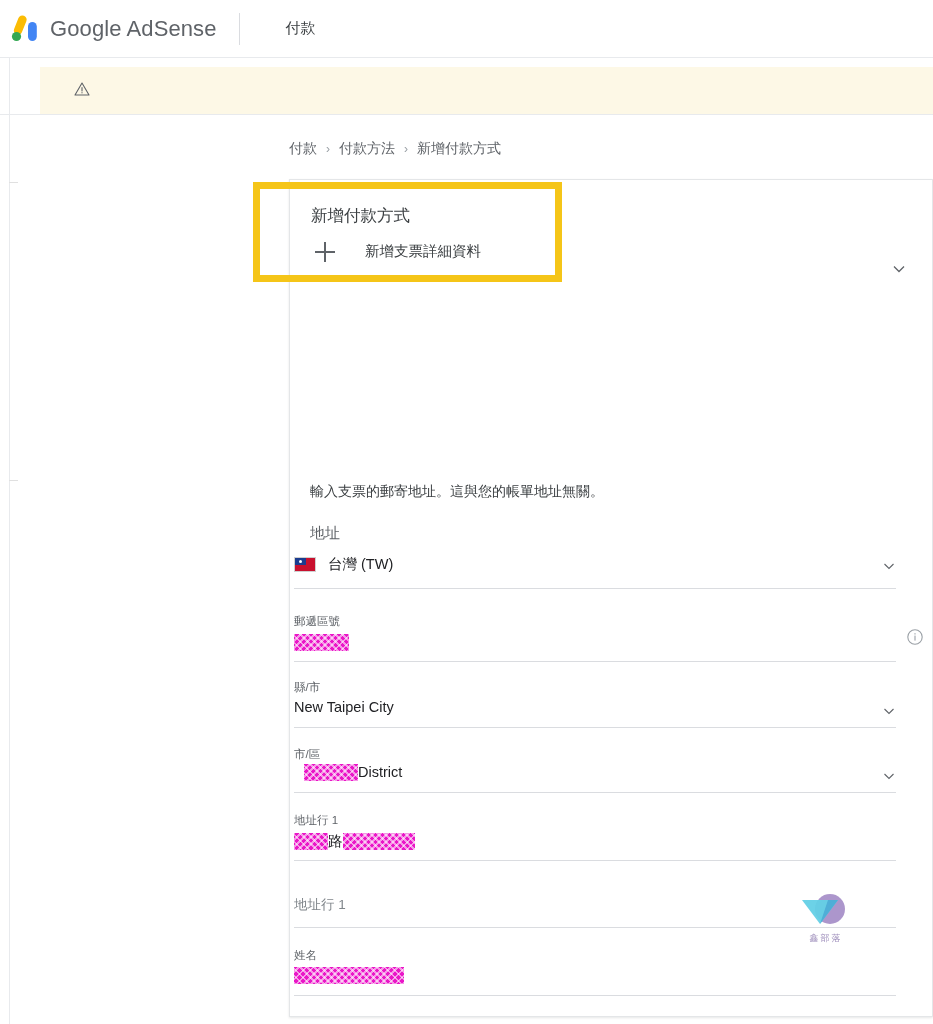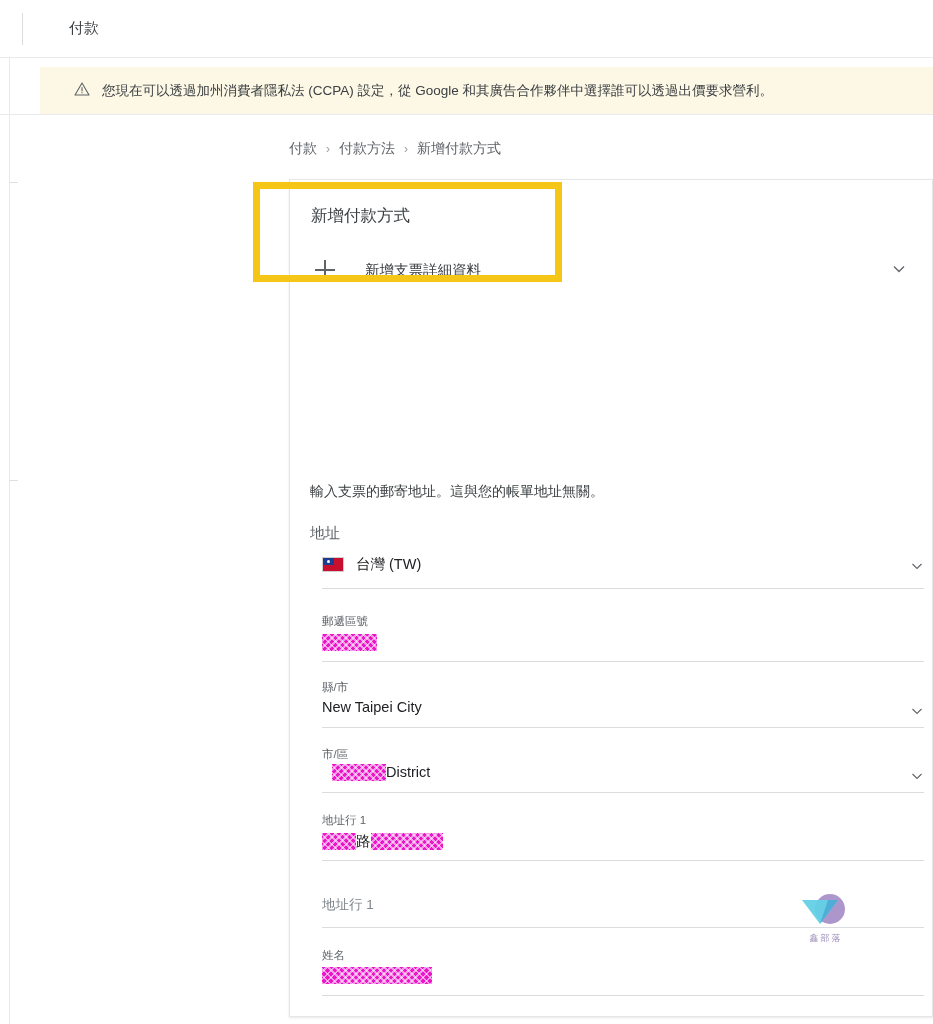--- a/index.html
+++ b/index.html
@@ -70,21 +70,21 @@
     position: absolute; left: 289px; top: 179px; width: 644px; height: 838px;
     background: #ffffff; border: 1px solid #e4e6e8;
     box-shadow: 0 1px 2px rgba(60,64,67,0.12);
   }
   .card-title {
     position: absolute; left: 21px; top: 25px;
     font-size: 16.5px; color: #3c4043;
   }
   .add-row {
     position: absolute; left: 0; top: 62px; width: 642px; height: 56px;
-    display: flex; align-items: center; cursor: pointer;
+    display: flex; align-items: flex-start; cursor: pointer;
   }
   .plus-icon {
     width: 20px; height: 20px; margin-left: 25px; position: relative; flex: 0 0 auto;
   }
   .plus-icon::before, .plus-icon::after {
     content: ""; position: absolute; background: #5f6368;
   }
   .plus-icon::before { left: 0; top: 9px; width: 20px; height: 1.6px; }
   .plus-icon::after { left: 9px; top: 0; width: 1.6px; height: 20px; }
   .add-label { font-size: 14.5px; color: #3c4043; margin-left: 30px; }
@@ -102,21 +102,21 @@
   .form-body { position: absolute; left: 0; top: 118px; width: 642px; }
   .form-desc {
     position: absolute; left: 20px; top: 185px;
     font-size: 14px; color: #3c4043;
   }
   .section-label {
     position: absolute; left: 20px; top: 226px;
     font-size: 15px; color: #5f6368;
   }
 
-  .field { position: absolute; left: 32px; width: 602px; }
+  .field { position: absolute; left: 4px; width: 602px; }
   .field-line {
     position: absolute; left: 0; bottom: 0; width: 602px; height: 1px;
     background: #dadce0;
   }
   .field-label {
     position: absolute; left: 0; font-size: 11.5px; color: #5f6368;
   }
   .field-value {
     position: absolute; left: 0; font-size: 14.5px; color: #202124;
     display: flex; align-items: center;
@@ -158,39 +158,48 @@
   .wm-text {
     font-size: 9px; color: #8e7bb0; letter-spacing: 2px; margin-top: -4px;
   }
 </style>
 </head>
 <body>
 
 <div id="root">
 
   <div class="header">
+    <div class="logo-wrap">
+      <span class="adsense-mark">
+        <svg width="36" height="30" viewBox="0 0 36 30">
+          <rect x="8" y="1" width="8.5" height="20" rx="4.2" fill="#fbbc04" transform="rotate(22 12 11)"></rect>
+          <circle cx="8.5" cy="22.5" r="4.6" fill="#34a853"></circle>
+          <rect x="20" y="8" width="8.8" height="19" rx="4.4" fill="#4285f4"></rect>
+        </svg>
+      </span>
+      <span class="brand-text">Google AdSense</span>
+    </div>
     <div class="hdr-divider"></div>
     <div class="hdr-section">付款</div>
   </div>
   <div class="header-rule"></div>
 
   <div class="left-rail">
     <div class="rail-tick" style="top:124px;"></div>
     <div class="rail-tick" style="top:422px;"></div>
   </div>
 
   <div class="banner">
     <span class="banner-icon">
       <svg width="16" height="16" viewBox="0 0 16 16">
         <path d="M8 2 L15 14 L1 14 Z" fill="none" stroke="#5f6368" stroke-width="1.1" stroke-linejoin="round"></path>
         <rect x="7.45" y="6.2" width="1.1" height="4.2" fill="#5f6368"></rect>
         <rect x="7.45" y="11.2" width="1.1" height="1.1" fill="#5f6368"></rect>
       </svg>
     </span>
-    <span class="banner-text">您現在可以透過加州消費者隱私法 (CCPA) 設定，從 Google 和其廣告合作夥伴中選擇誰可以透過出價要求營利。</span>
   </div>
   <div class="banner-rule"></div>
 
   <div class="breadcrumb">
     <span class="crumb">付款</span>
     <span class="crumb-sep">›</span>
     <span class="crumb">付款方法</span>
     <span class="crumb-sep">›</span>
     <span class="crumb">新增付款方式</span>
   </div>

